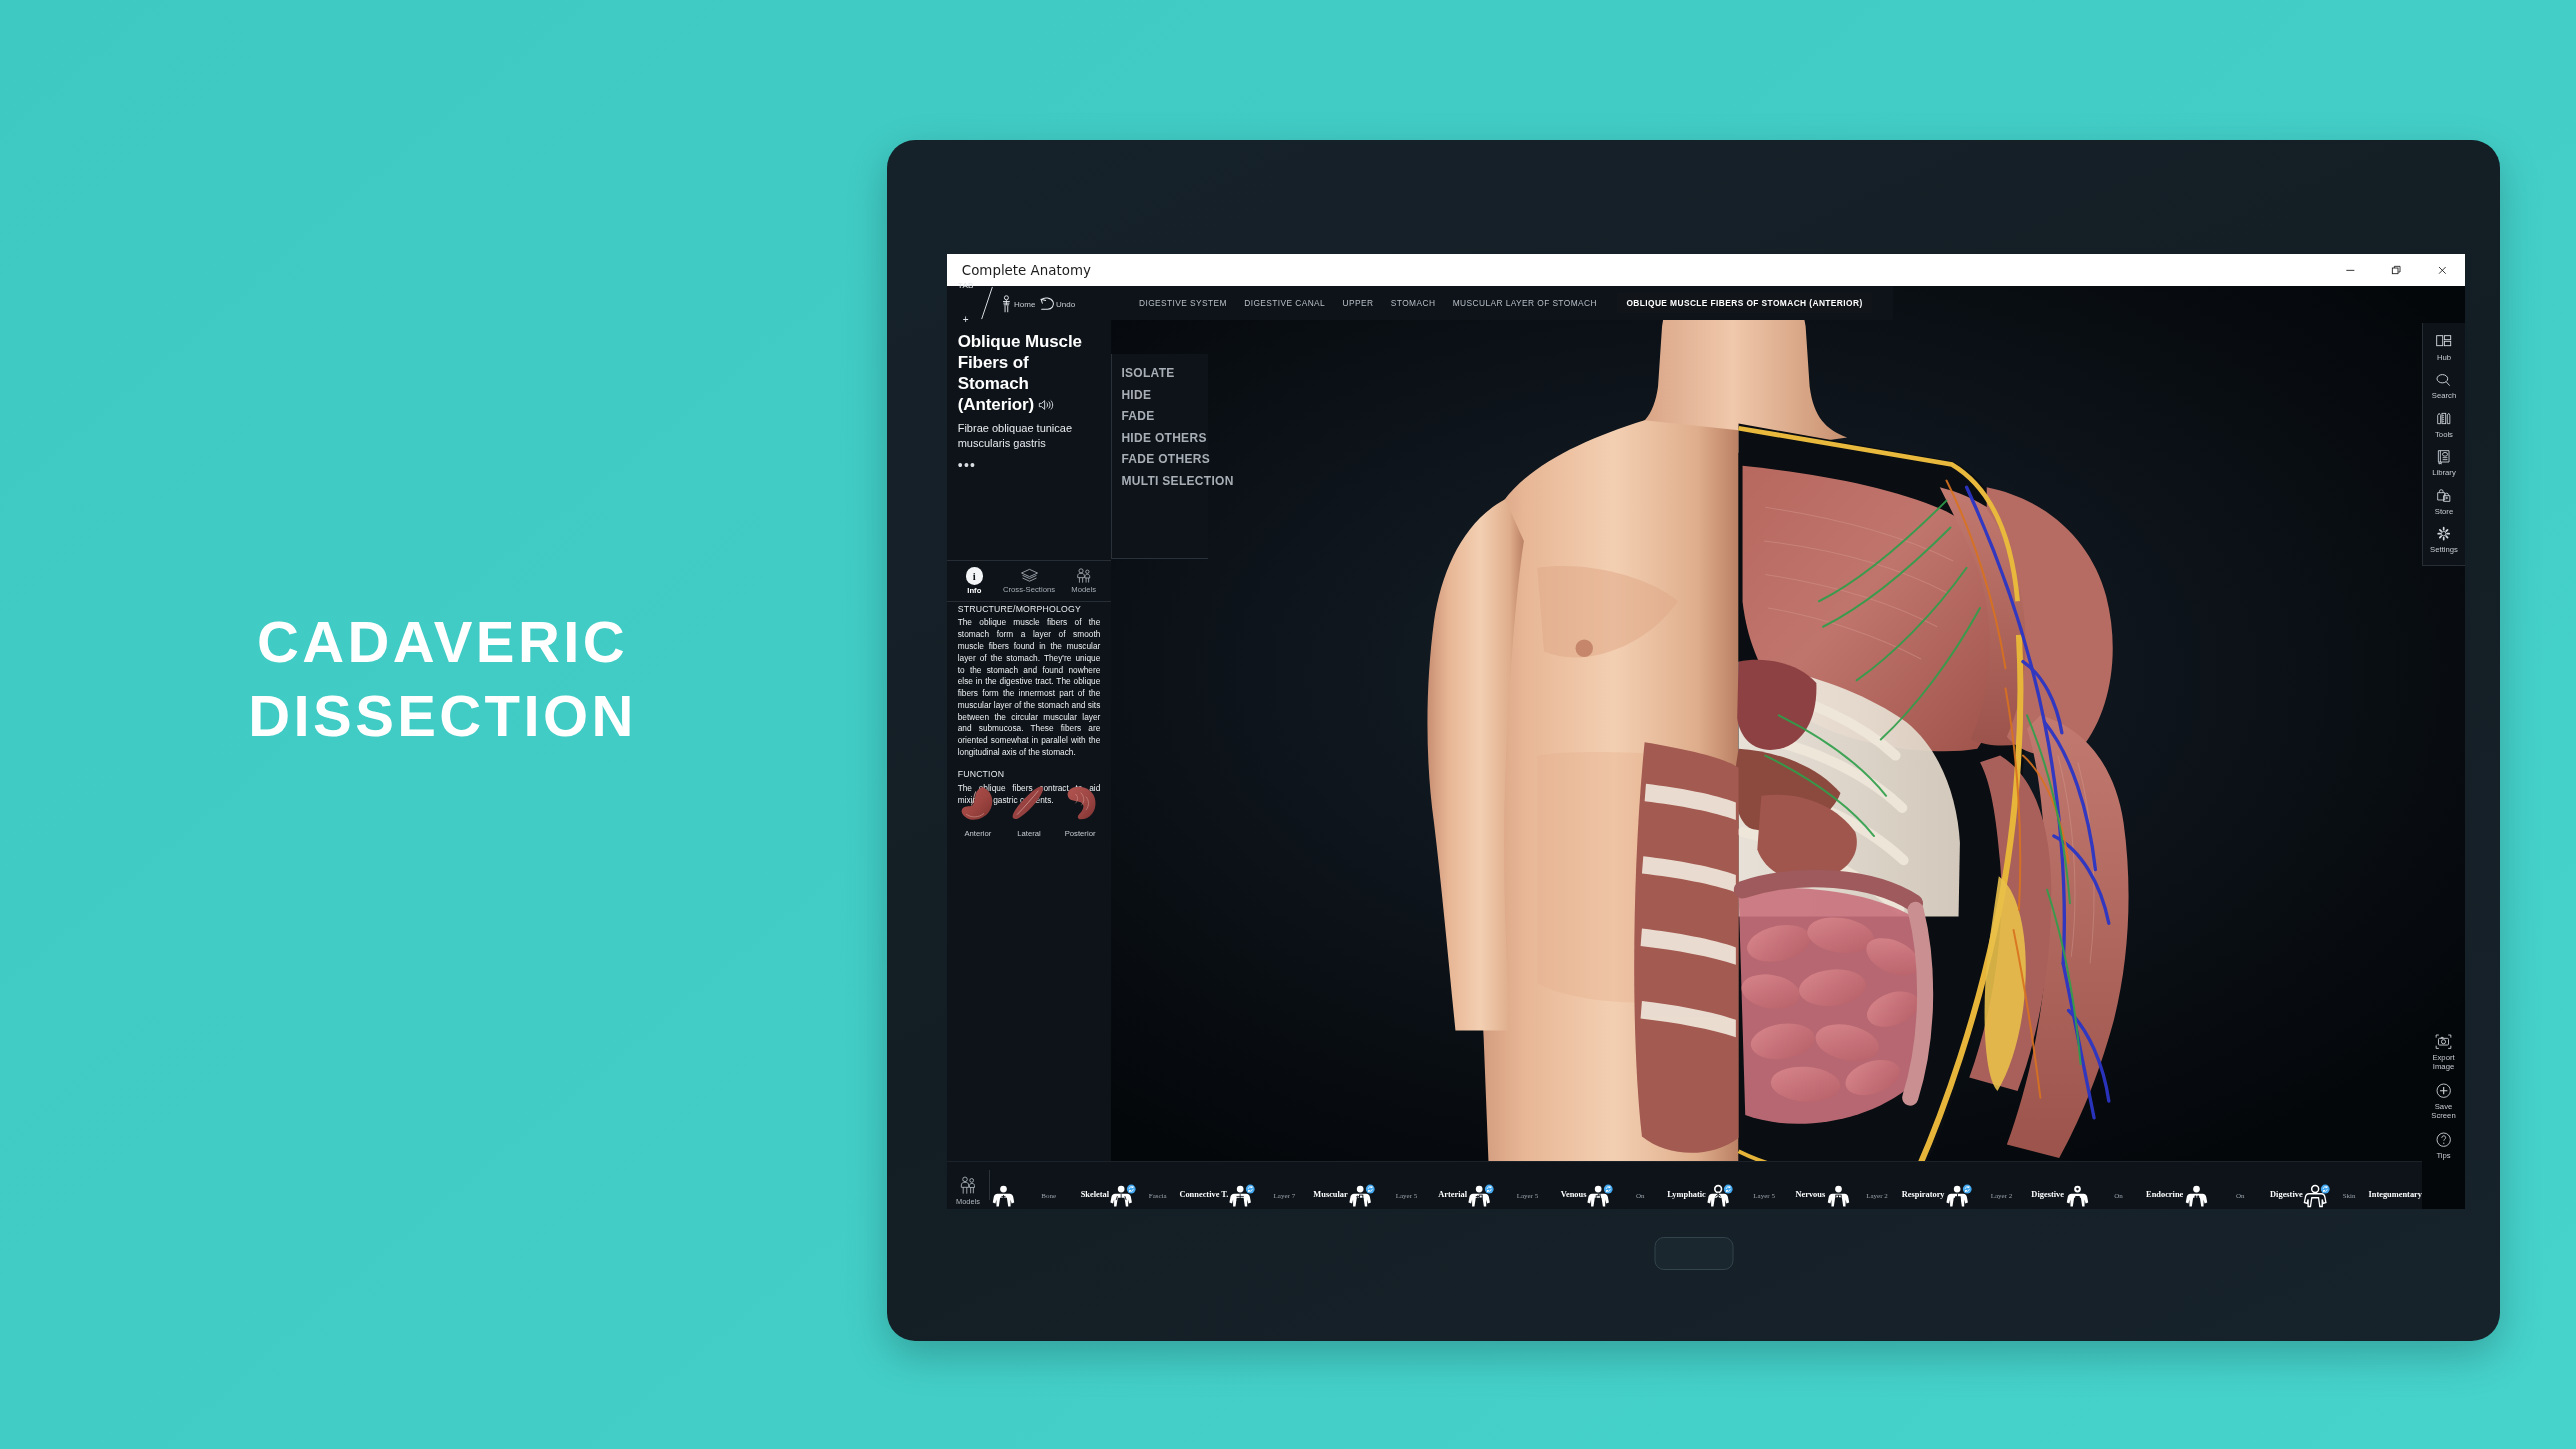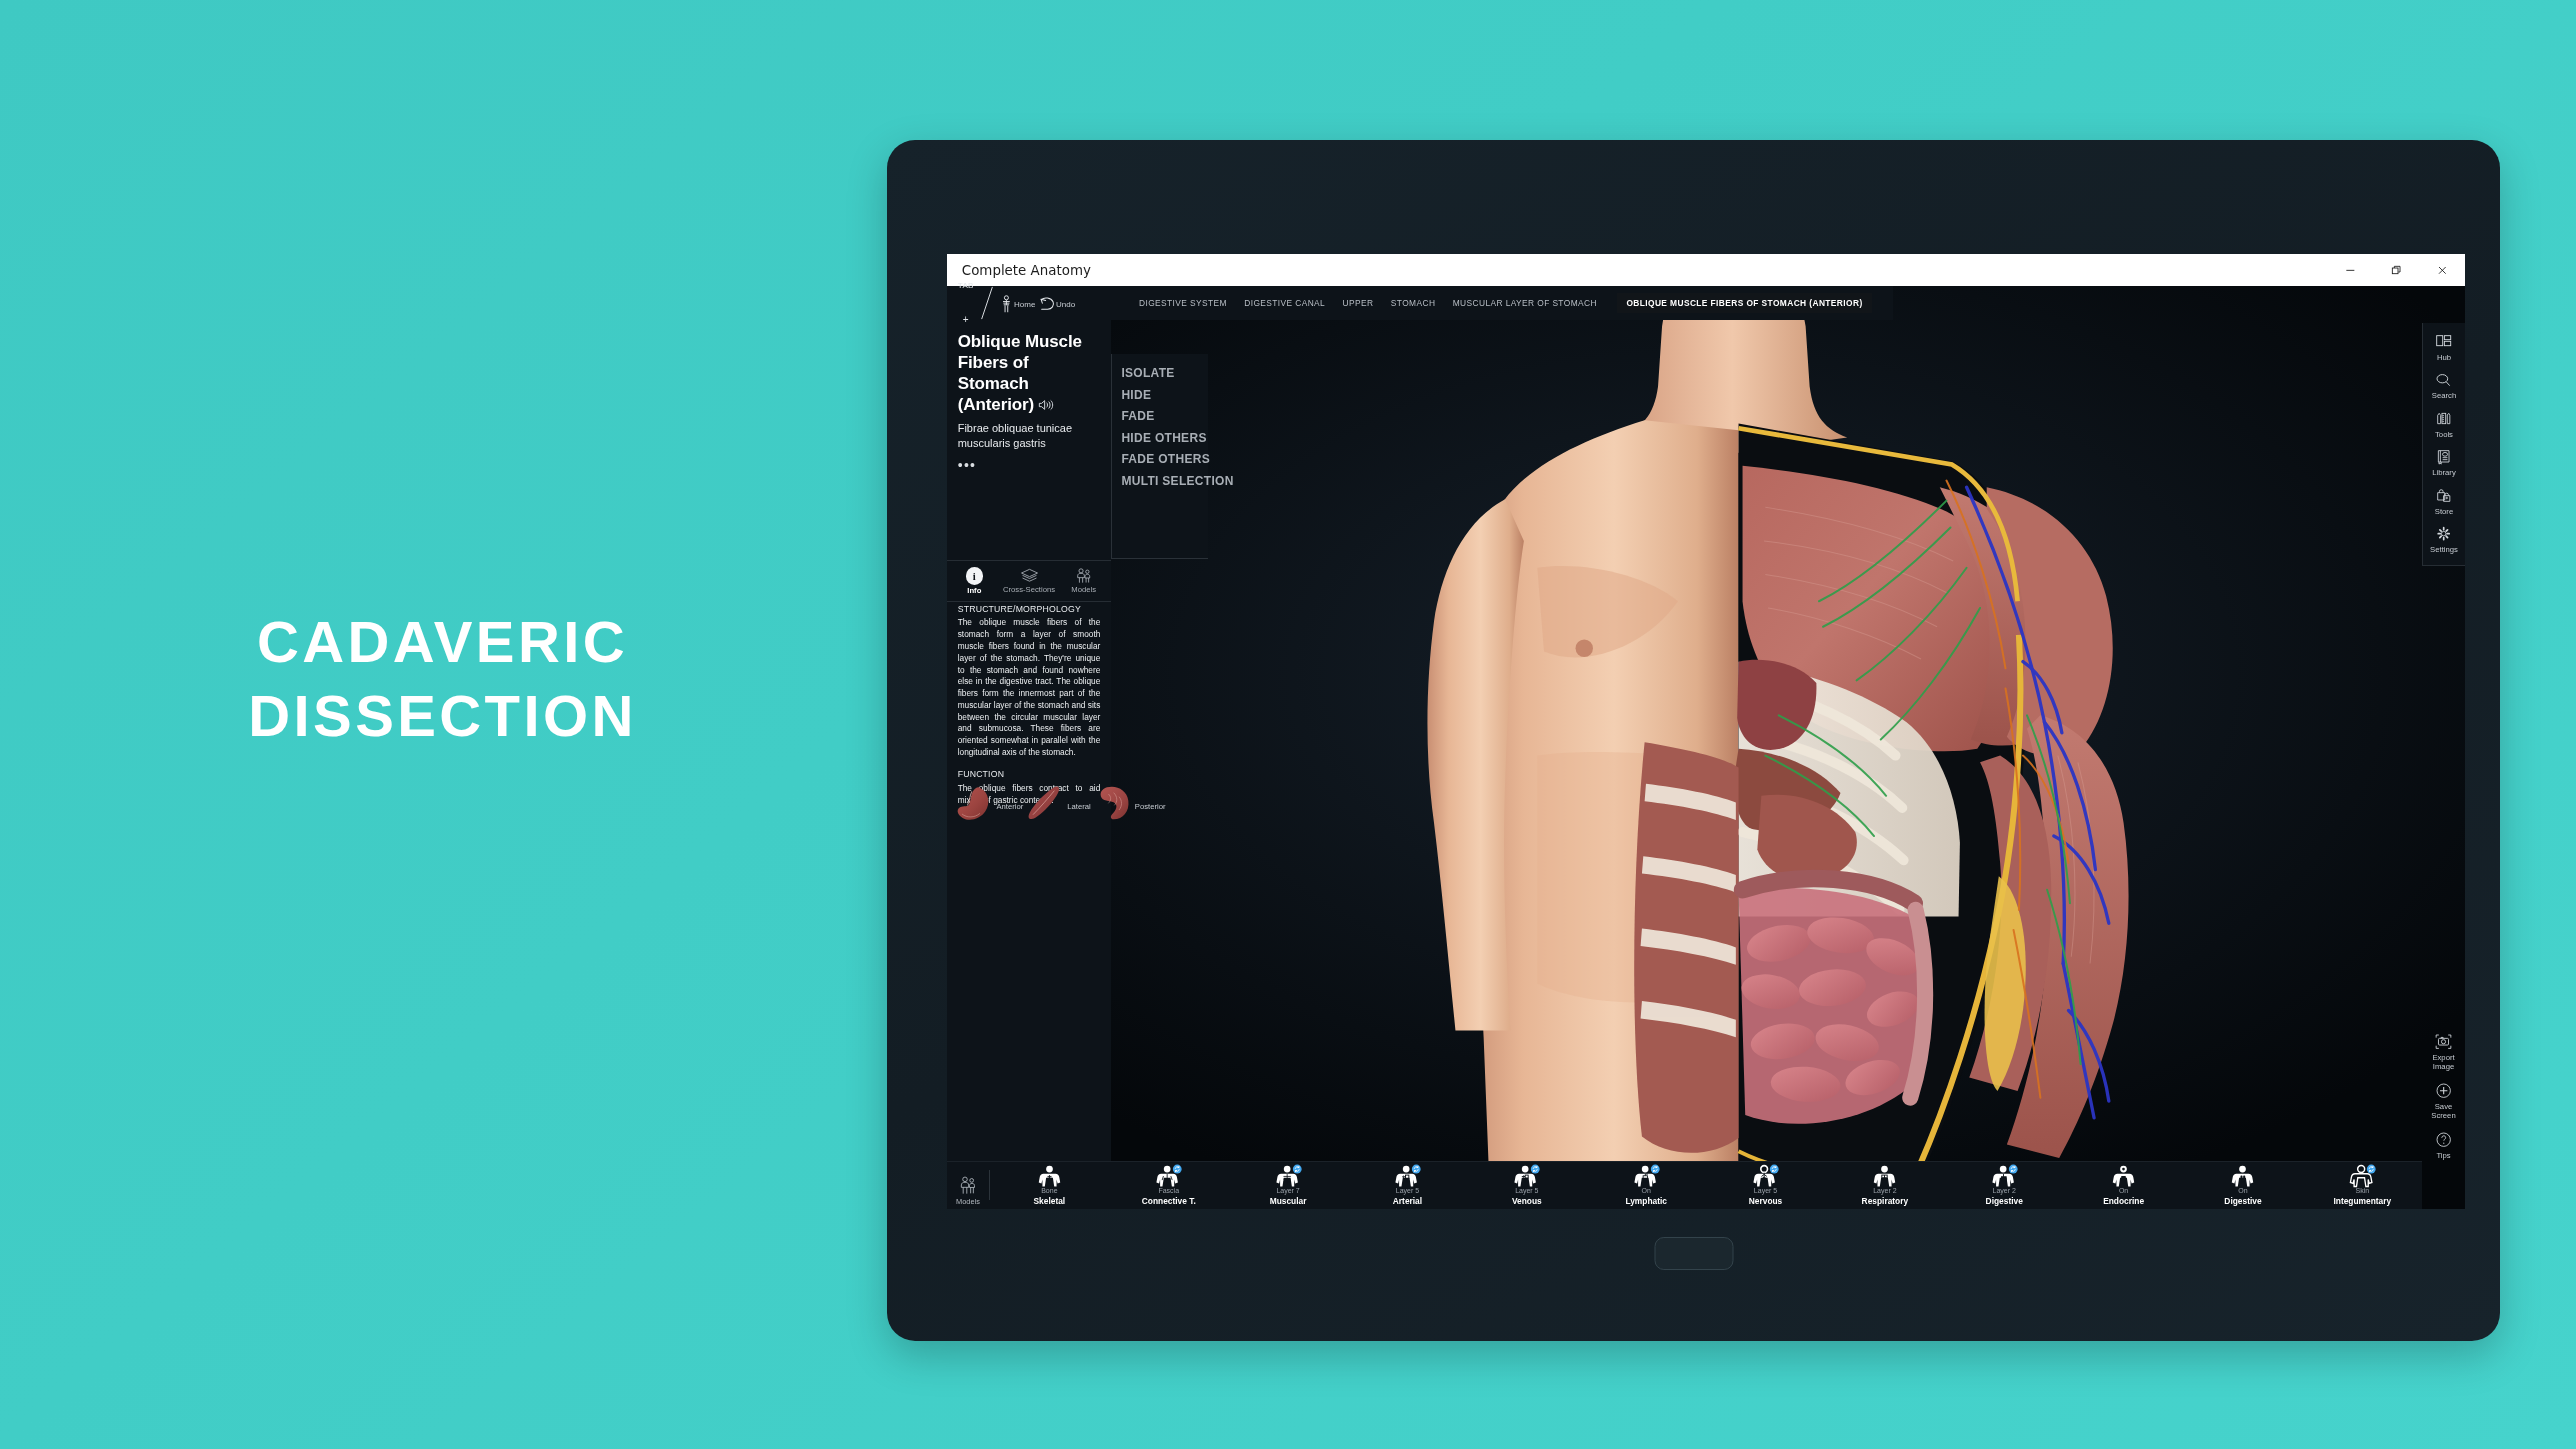--- a/index.html
+++ b/index.html
@@ -178,21 +178,21 @@
   .secbody {
     font-size: 8.3px; line-height: 1.42; color: #eef1f3; text-align: justify;
     margin-bottom: 10.7px;
   }
 
   
   #thumbs {
     position: absolute; left: 0; top: 463px; width: 164px;
     display: flex; z-index: 4; padding: 0 5.4px;
   }
-  .thumb { flex: 1; display: flex; flex-direction: row; align-items: center; }
+  .thumb { flex: 1; display: flex; flex-direction: column; align-items: center; }
   .thumb .tcap { font-size: 7.7px; color: #c6cbd1; margin-top: 4px; }
   .thumb .timg { width: 44px; height: 42px; }
 
   
   #rightrail {
     position: absolute; right: 0; top: 34px; width: 43px; bottom: 0;
     z-index: 4;
   }
   #rr-top {
     position: absolute; left: 0; top: 2.7px; width: 43px;
@@ -219,22 +219,22 @@
   }
   #modelsbtn {
     width: 42px; height: 48px; display: flex; flex-direction: column;
     align-items: center; justify-content: flex-end; padding-bottom: 2.7px;
     gap: 1.3px; position: relative;
   }
   #modelsbtn .lbl { font-size: 7.4px; color: #b3b9c0; }
   #sysdiv { width: 0.7px; height: 29.5px; background: #2b333a; margin: 0 0 9.4px 0; align-self: flex-end; }
   #syslist { flex: 1; display: flex; align-items: flex-end; }
   .sysitem {
-    flex: 1; display: flex; flex-direction: column; align-items: center;
-    justify-content: flex-end; padding-bottom: 2.7px; position: relative;
+    flex: 1; display: flex; flex-direction: row; align-items: center;
+    justify-content: space-between; padding-bottom: 2.7px; position: relative; font-family: Liberation Serif, serif;
   }
   .sysitem .si-icon { position: relative; width: 27px; height: 21.5px; }
   .sysitem .si-sub { font-size: 7px; color: #9aa1a9; line-height: 1.2; margin-top: 0.7px; }
   .sysitem .si-name { font-size: 8.4px; color: #ffffff; font-weight: 700; line-height: 1.25; }
   svg { overflow: visible; }
 </style>
 </head>
 <body>
 
 <div id="promo">

